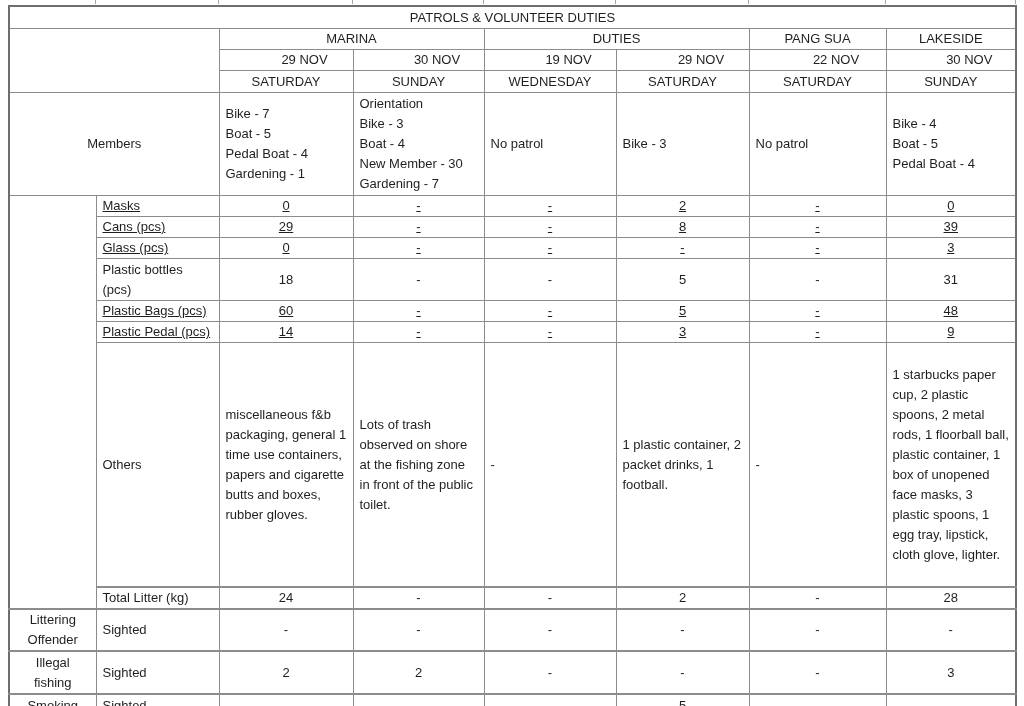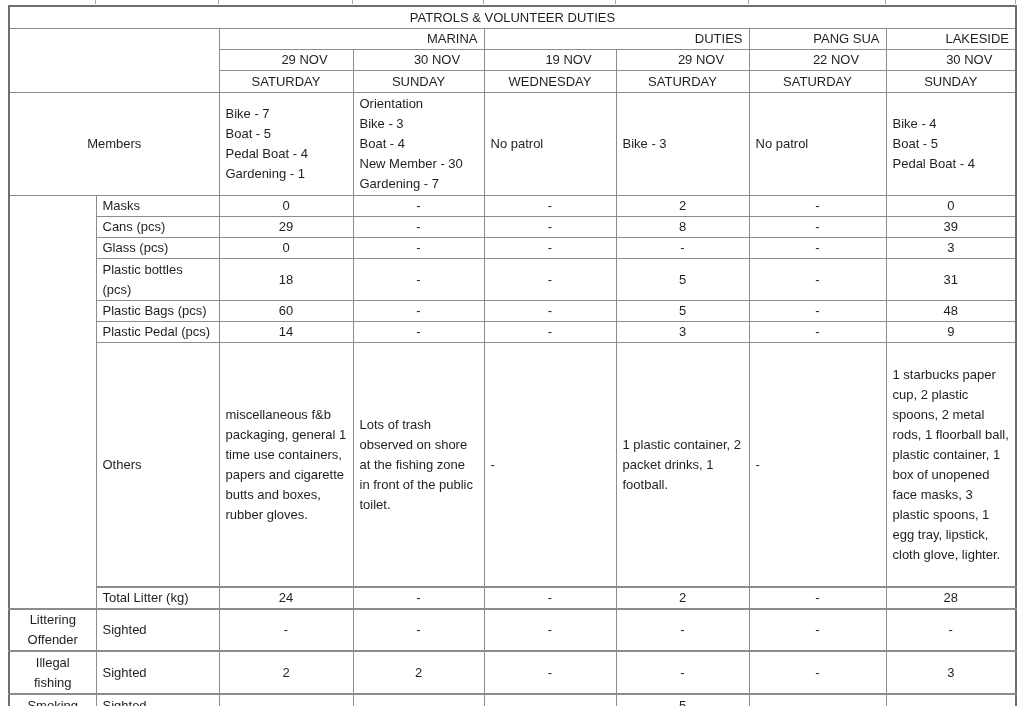--- a/index.html
+++ b/index.html
@@ -20,25 +20,25 @@
     padding:0 6px;vertical-align:middle;
     overflow:hidden;word-wrap:break-word;
   }
   .c{text-align:center;}
   .l{text-align:left;}
   .b{font-weight:normal;}
   .preline{white-space:pre-line;}
   tr.thick td{border-top-width:2px;}
   
   .r-title td{height:21px;}
-  .r-loc td{height:20px;text-align:right;}
+  .r-loc td{height:20px;}
   .r-date td{height:20px;padding-left:43px;}
   .r-day td{height:21px;margin-left:45px;}
   .r-members td{height:102px;}
-  .r-20 td{height:20px;}
+  .r-20 td{height:20px;text-decoration:underline;}
   .r-41 td{height:41px;}
   .r-others td{height:243px;margin-left:32px;}
   .r-total td{height:20px;}
   .r-39 td{height:39px;}
   .r-obs41 td{height:41px;}
   .r-22 td{height:22px;}
 </style>
 </head>
 <body>
 

